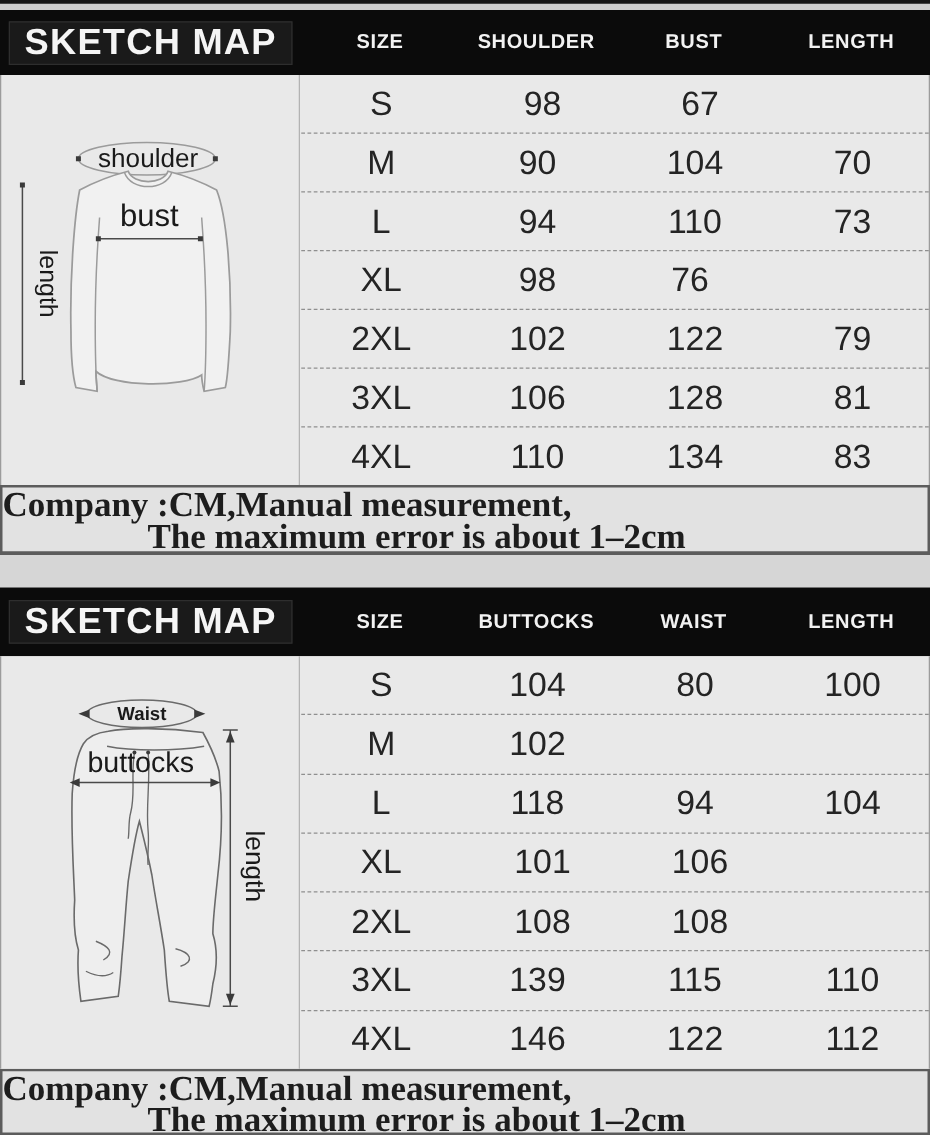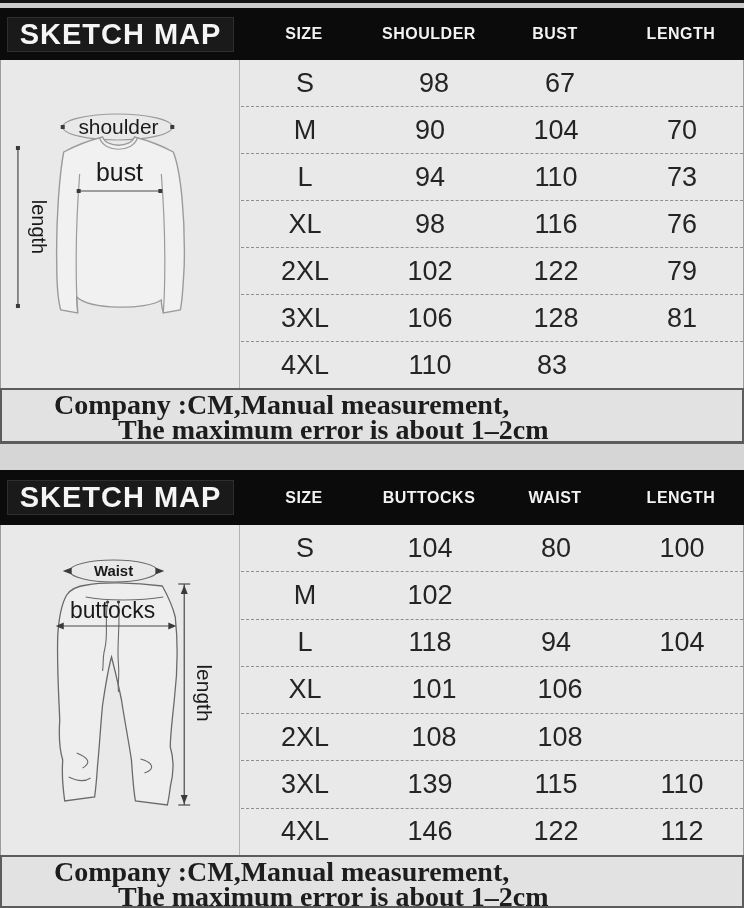--- a/index.html
+++ b/index.html
@@ -34,21 +34,21 @@
   .row + .row{border-top:1px dashed #8f8f8f;}
   .cell{display:flex;align-items:center;justify-content:center;
         font-size:27px;color:#242424;}
 
   
   .tfoot{height:56px;background:#e2e2e2;border:solid #5c5c5c;
          border-width:2px 2px 3px 2px;padding-top:2px;
          font-family:"Liberation Serif",serif;font-weight:bold;
          font-size:28px;line-height:25px;color:#1d1d1d;white-space:nowrap;}
   .t2 .tfoot{height:53px;border-width:2px 2px 2px 2px;}
-  .f1{margin-left:52px;}
+  .f1{}
   .f2{margin-left:116px;}
 
   
   .sk-label{fill:#1a1a1a;font-family:"Liberation Sans",sans-serif;}
   .dim{stroke:#4a4a4a;stroke-width:1.2;fill:none;}
   .dot{fill:#3a3a3a;}
   .arr{fill:#3a3a3a;stroke:none;}
   .garment{fill:#f1f1f1;stroke:#9b9b9b;stroke-width:1.4;}
   .garment2{fill:#eeeeee;stroke:#6a6a6a;stroke-width:1.3;}
   .detail{fill:none;stroke:#9b9b9b;stroke-width:1.2;}
@@ -125,38 +125,38 @@
         </div>
         <div class="row">
           <div class="cell c1">L</div>
           <div class="cell c2">94</div>
           <div class="cell c3">110</div>
           <div class="cell c4">73</div>
         </div>
         <div class="row">
           <div class="cell c1">XL</div>
           <div class="cell c2">98</div>
-          <div class="cell c3">116</div>
           <div class="cell c4">76</div>
         </div>
         <div class="row">
           <div class="cell c1">2XL</div>
           <div class="cell c2">102</div>
           <div class="cell c3">122</div>
           <div class="cell c4">79</div>
         </div>
         <div class="row">
           <div class="cell c1">3XL</div>
           <div class="cell c2">106</div>
           <div class="cell c3">128</div>
           <div class="cell c4">81</div>
         </div>
         <div class="row">
           <div class="cell c1">4XL</div>
           <div class="cell c2">110</div>
+          <div class="cell c3">134</div>
           <div class="cell c4">83</div>
         </div>
       </div>
     </div>
 
     <div class="tfoot">
       <div class="f1">Company :CM,Manual measurement,</div>
       <div class="f2">The maximum error is about 1–2cm</div>
     </div>
   </div>

